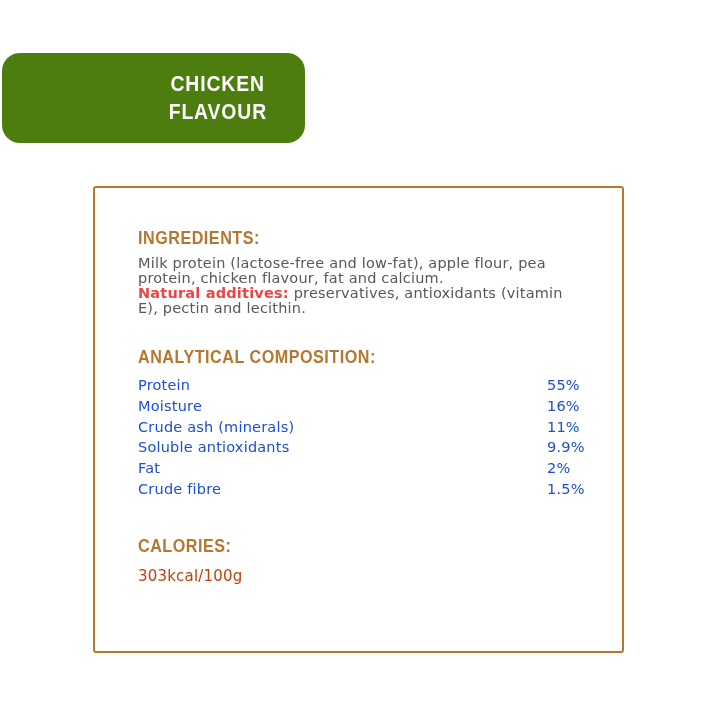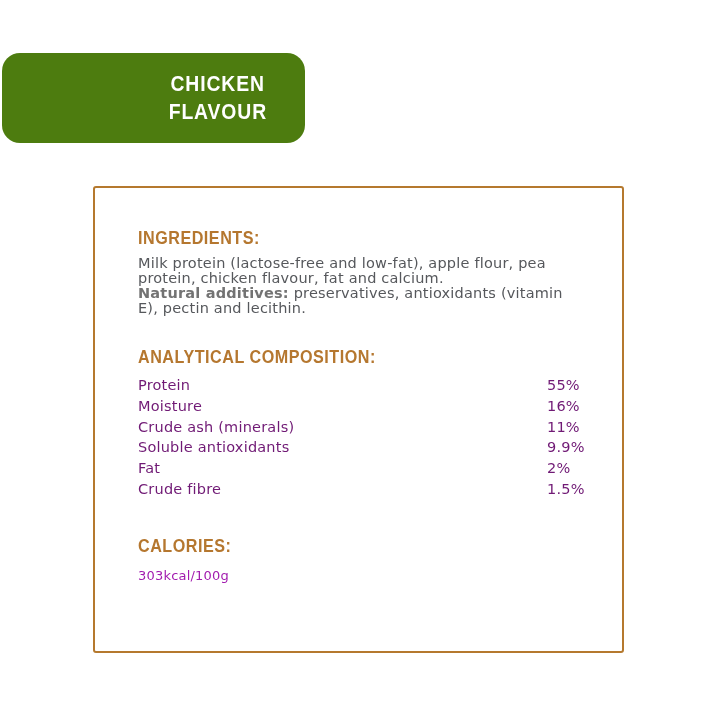--- a/index.html
+++ b/index.html
@@ -63,43 +63,43 @@
 
   .body-text {
     margin: 9px 0 0 0;
     color: #56585c;
     font-size: 14.5px;
     line-height: 15px;
     letter-spacing: 0.2px;
     max-width: 450px;
   }
   .accent-inline {
-    color: #737373;
+    color: #ef4444;
     font-weight: bold;
   }
 
   .comp-heading { margin-top: 31px; }
 
   .comp-table { margin-top: 9px; }
   .comp-row {
     display: flex;
     align-items: center;
-    color: #701a75;
+    color: #1d4ed8;
     font-size: 14.5px;
     line-height: 20.8px;
     letter-spacing: 0.2px;
   }
   .comp-label { flex: 0 0 409px; }
   .comp-value { flex: 1; text-align: left; }
 
   .calories-heading { margin-top: 36px; }
   .calories-value {
     margin: 11px 0 0 0;
-    color: #a21caf;
-    font-size: 13px;
+    color: #c2410c;
+    font-size: 15px;
     line-height: 20px;
     letter-spacing: 0.2px;
   }
 </style>
 </head>
 <body>
 
 <div class="badge">
   <span class="badge-line">CHICKEN</span>
   <span class="badge-line">FLAVOUR</span>

